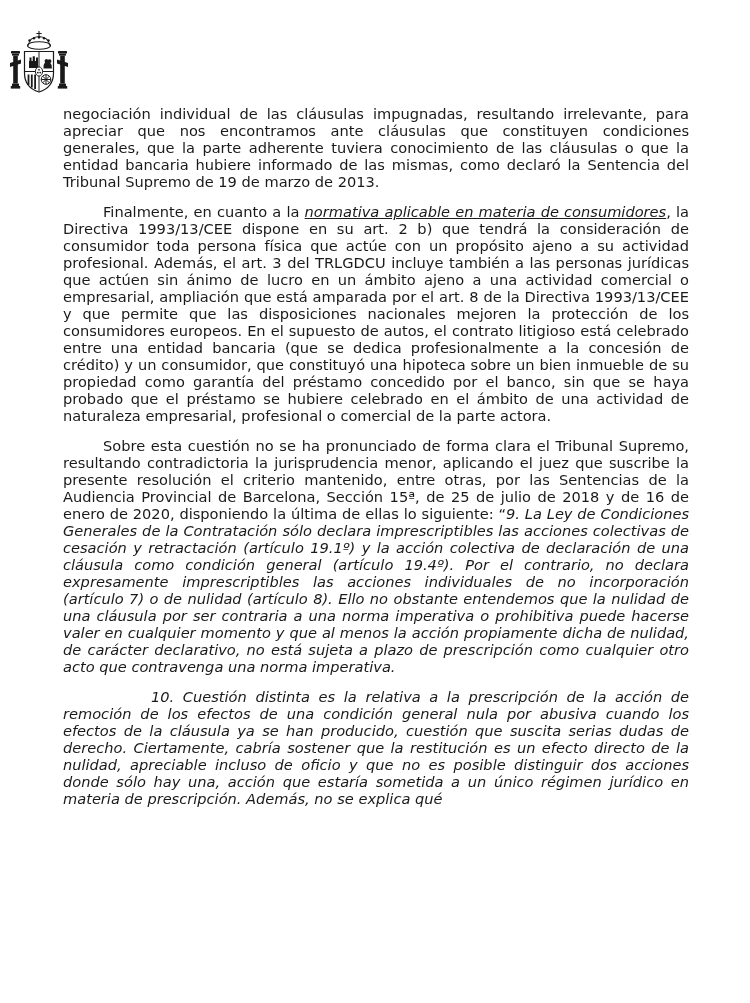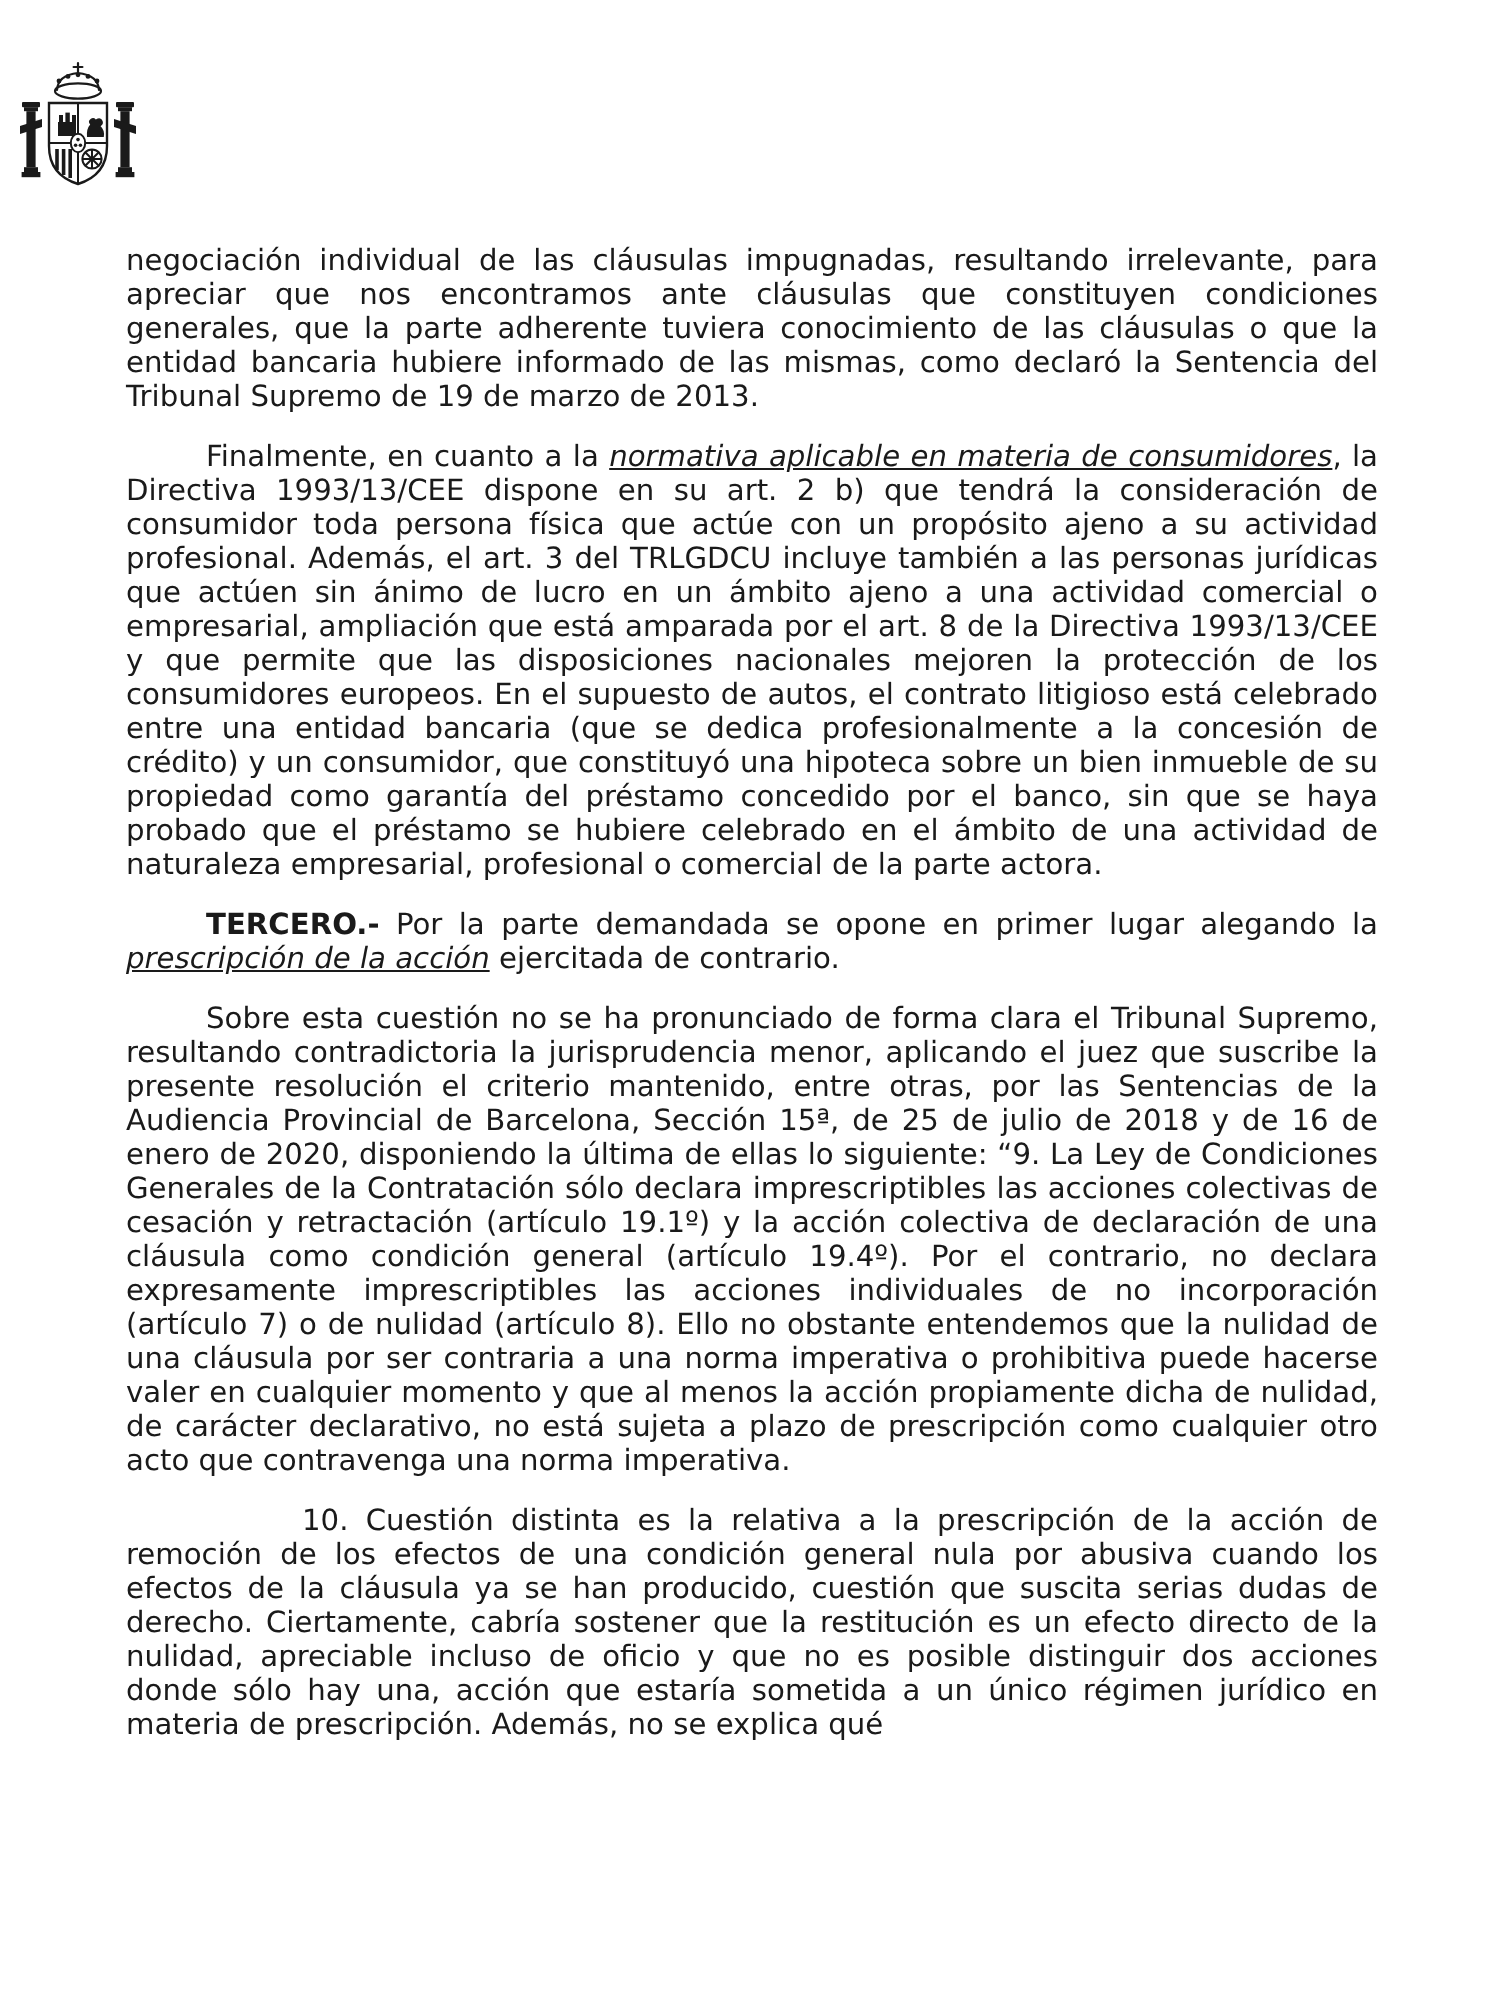--- a/index.html
+++ b/index.html
@@ -14,35 +14,35 @@
     background: #ffffff;
     overflow: hidden;
   }
   .emblem {
     position: absolute;
     left: 9px; top: 30px;
     width: 60px; height: 70px;
   }
   .doc-body {
     position: absolute;
-    left: 63px; top: 122px;
+    left: 63px; top: 105px;
     width: 626px;
     color: #1a1a1a;
     font-size: 14.6px;
     line-height: 17px;
     text-align: justify;
   }
   p.para { margin: 0 0 13px 0; }
   p.indent-none   { text-indent: 0; }
   p.indent-normal { text-indent: 40px; }
   p.indent-large  { text-indent: 88px; }
   .seg-normal    { }
   .seg-bold      { font-weight: bold; }
   .seg-underline { text-decoration: underline; font-style: italic; }
-  .seg-italic    { }
+  .seg-italic    { font-style: italic; }
 </style>
 </head>
 <body>
 
 <div class="page">
 
   <div class="emblem">
     <svg width="60" height="70" viewBox="0 0 60 70">
 
       <g stroke="#1a1a1a" stroke-width="1.1" fill="none" stroke-linecap="round">
@@ -108,18 +108,17 @@
       <ellipse cx="30" cy="41.5" rx="3.6" ry="4.6" fill="#ffffff" stroke="#1a1a1a" stroke-width="1"></ellipse>
       <circle cx="30" cy="39.8" r="0.9" fill="#1a1a1a"></circle>
       <circle cx="28.8" cy="42.6" r="0.9" fill="#1a1a1a"></circle>
       <circle cx="31.2" cy="42.6" r="0.9" fill="#1a1a1a"></circle>
     </svg>
   </div>
 
   <div class="doc-body">
       <p class="para indent-none"><span class="seg-normal">negociación individual de las cláusulas impugnadas, resultando irrelevante, para apreciar que nos encontramos ante cláusulas que constituyen condiciones generales, que la parte adherente tuviera conocimiento de las cláusulas o que la entidad bancaria hubiere informado de las mismas, como declaró la Sentencia del Tribunal Supremo de 19 de marzo de 2013.</span></p>
       <p class="para indent-normal"><span class="seg-normal">Finalmente, en cuanto a la </span><span class="seg-underline">normativa aplicable en materia de consumidores</span><span class="seg-normal">, la Directiva 1993/13/CEE dispone en su art. 2 b) que tendrá la consideración de consumidor toda persona física que actúe con un propósito ajeno a su actividad profesional. Además, el art. 3 del TRLGDCU incluye también a las personas jurídicas que actúen sin ánimo de lucro en un ámbito ajeno a una actividad comercial o empresarial, ampliación que está amparada por el art. 8 de la Directiva 1993/13/CEE y que permite que las disposiciones nacionales mejoren la protección de los consumidores europeos. En el supuesto de autos, el contrato litigioso está celebrado entre una entidad bancaria (que se dedica profesionalmente a la concesión de crédito) y un consumidor, que constituyó una hipoteca sobre un bien inmueble de su propiedad como garantía del préstamo concedido por el banco, sin que se haya probado que el préstamo se hubiere celebrado en el ámbito de una actividad de naturaleza empresarial, profesional o comercial de la parte actora.</span></p>
-      <p class="para indent-normal"><span class="seg-bold">TERCERO.-</span><span class="seg-normal"> Por la parte demandada se opone en primer lugar alegando la </span><span class="seg-underline">prescripción de la acción</span><span class="seg-normal"> ejercitada de contrario.</span></p>
       <p class="para indent-normal"><span class="seg-normal">Sobre esta cuestión no se ha pronunciado de forma clara el Tribunal Supremo, resultando contradictoria la jurisprudencia menor, aplicando el juez que suscribe la presente resolución el criterio mantenido, entre otras, por las Sentencias de la Audiencia Provincial de Barcelona, Sección 15ª, de 25 de julio de 2018 y de 16 de enero de 2020, disponiendo la última de ellas lo siguiente: “</span><span class="seg-italic">9. La Ley de Condiciones Generales de la Contratación sólo declara imprescriptibles las acciones colectivas de cesación y retractación (artículo 19.1º) y la acción colectiva de declaración de una cláusula como condición general (artículo 19.4º). Por el contrario, no declara expresamente imprescriptibles las acciones individuales de no incorporación (artículo 7) o de nulidad (artículo 8). Ello no obstante entendemos que la nulidad de una cláusula por ser contraria a una norma imperativa o prohibitiva puede hacerse valer en cualquier momento y que al menos la acción propiamente dicha de nulidad, de carácter declarativo, no está sujeta a plazo de prescripción como cualquier otro acto que contravenga una norma imperativa.</span></p>
       <p class="para indent-large"><span class="seg-italic">10. Cuestión distinta es la relativa a la prescripción de la acción de remoción de los efectos de una condición general nula por abusiva cuando los efectos de la cláusula ya se han producido, cuestión que suscita serias dudas de derecho. Ciertamente, cabría sostener que la restitución es un efecto directo de la nulidad, apreciable incluso de oficio y que no es posible distinguir dos acciones donde sólo hay una, acción que estaría sometida a un único régimen jurídico en materia de prescripción. Además, no se explica qué</span></p>
     </div>
 
 </div>
 
 </body></html>

